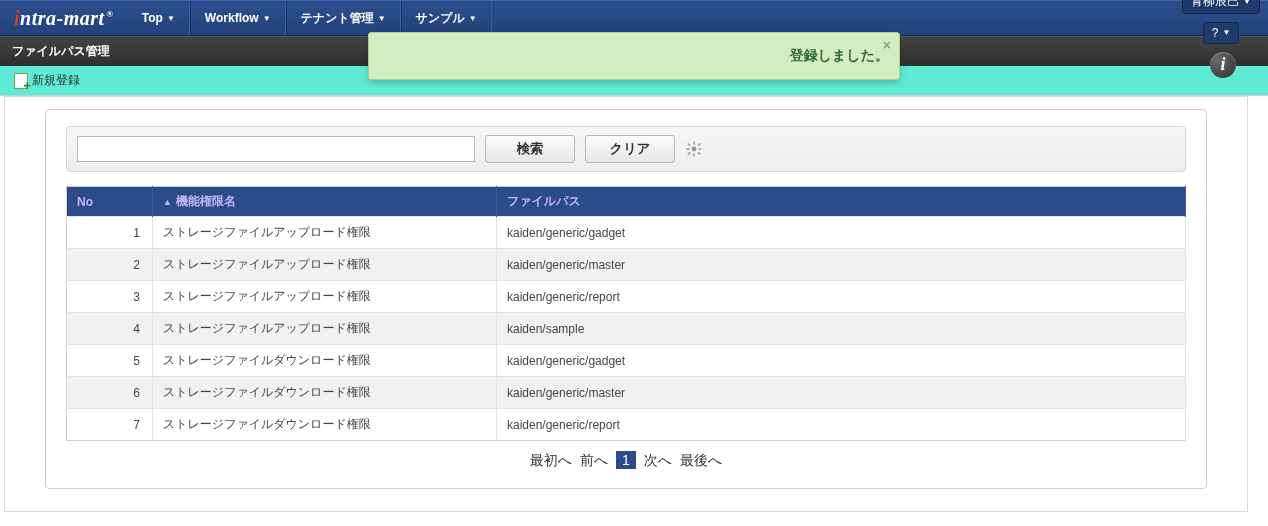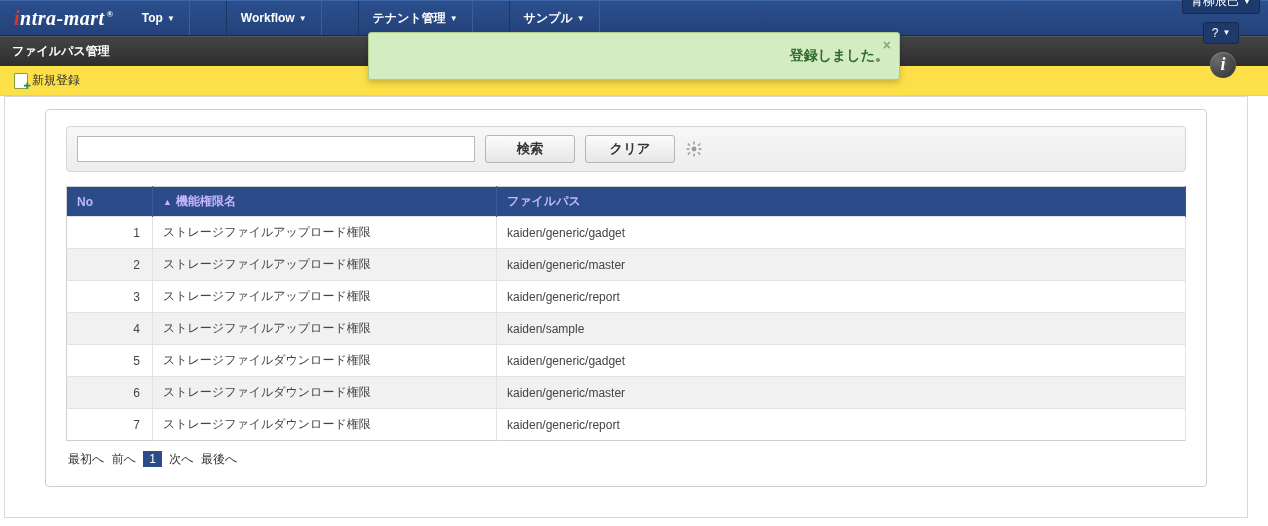--- a/index.html
+++ b/index.html
@@ -2,52 +2,52 @@
 <html><head>
 <meta charset="utf-8">
 <style>
   * { box-sizing: border-box; }
   body { margin:0; padding:0; font-family: Arial, "Hiragino Kaku Gothic ProN", "Meiryo", sans-serif; font-size:12px; color:#333; background:#fff; }
   
   .topnav { height:36px; background:linear-gradient(#2b4f8e,#24427a); display:flex; align-items:center; padding:0 8px; color:#fff; border-top:1px solid #3f66a7; border-bottom:1px solid #162b4d; }
   .logo { font-style:italic; font-size:20px; font-weight:bold; padding:0 14px 0 6px; letter-spacing:.5px; font-family:"Times New Roman",serif;}
   .logo .dot-i { color:#d43b2b; }
   .logo sup{ font-size:9px; font-style:normal; margin-left:2px;}
-  .menu { display:flex; align-items:stretch; height:100%;gap:36px; }
+  .menu { display:flex; align-items:stretch; height:100%; }
   .menuitem { display:flex; align-items:center; padding:0 14px; font-size:12px; font-weight:bold; border-left:1px solid #1b3463; border-right:1px solid #3a5ea0; cursor:pointer; }
   .menuitem:first-child{ border-left:none;}
   .caret { margin-left:4px; font-size:8px;}
   .navright { margin-left:auto; display:flex; align-items:center; gap:8px;flex-direction:column;}
   .searchbtn { width:24px; height:22px; background:#1e3a6b; border:1px solid #15294c; border-radius:3px; display:flex; align-items:center; justify-content:center; cursor:pointer;}
   .userbox { background:#1e3a6b; border:1px solid #15294c; border-radius:3px; padding:3px 8px; display:flex; align-items:center; cursor:pointer;}
   .helpbox { background:#1e3a6b; border:1px solid #15294c; border-radius:3px; padding:3px 8px; display:flex; align-items:center; cursor:pointer;}
   .info-icon { width:26px; height:26px; border-radius:50%; background:radial-gradient(circle at 30% 30%, #6b6b6b, #2e2e2e); display:flex; align-items:center; justify-content:center; font-style:italic; font-family:"Georgia",serif; font-size:18px; font-weight:bold; color:#fff; margin-left:4px; cursor:pointer; box-shadow:inset 0 1px 2px rgba(255,255,255,.3);}
   
   .titlebar { background:linear-gradient(#444,#2e2e2e); color:#fff; font-weight:bold; font-size:12px; padding:6px 12px; border-top:1px solid #555;}
   
-  .toolbar { background:#fde047; border-bottom:1px solid #ccc; padding:4px 8px; display:flex; align-items:center;}
+  .toolbar { background:#5eead4; border-bottom:1px solid #ccc; padding:4px 8px; display:flex; align-items:center;}
   .tbitem { display:flex; align-items:center; gap:4px; cursor:pointer; padding:2px 6px;}
   .doc-plus-icon { width:14px; height:16px; background:#fff; border:1px solid #7aa23e; position:relative; border-radius:1px;}
   .doc-plus-icon::before{ content:"✚"; font-size:9px; color:#2e8b2e; position:absolute; bottom:-3px; right:-4px; text-shadow:0 0 1px #fff;}
   
-  .content { padding:12px 40px 30px 40px; border:1px solid #d8d8d8; margin:0 20px 4px 4px; background:#fff;}
+  .content { padding:12px 40px 22px 40px; border:1px solid #d8d8d8; margin:0 20px 4px 4px; background:#fff;}
   .panel { border:1px solid #cfcfcf; border-radius:4px; padding:16px 20px 18px 20px; background:#fff;}
   .searchrow { display:flex; align-items:center; gap:10px; background:linear-gradient(#f7f7f7,#ededed); border:1px solid #d6d6d6; border-radius:4px; padding:8px 10px; margin-bottom:14px;}
   .searchinput { flex:0 0 398px; height:26px; border:1px solid #b9b9b9; background:#fff; padding:2px 6px;}
   .btn { height:28px; min-width:90px; padding:0 16px; background:linear-gradient(#fcfcfc,#e6e6e6); border:1px solid #b5b5b5; border-radius:3px; font-weight:bold; cursor:pointer; color:#333;}
   .gear { width:18px; height:18px; cursor:pointer; }
   .grid { border:1px solid #cfcfcf; width:100%; border-collapse:collapse;}
   .grid th { background:#2c4b89; color:#c4b5fd; font-weight:bold; font-size:12px; text-align:left; padding:6px 10px; border-right:1px solid #40599b;}
   .grid th.no { width:86px;}
   .grid th.name { width:344px;}
   .grid td { padding:7px 10px; border-top:1px solid #e2e2e2; border-right:1px solid #e2e2e2; font-size:12px; color:#444;}
   .grid tbody tr:nth-child(even) td { background:#f1f1f1;}
   .grid td.no { text-align:right; padding-right:12px;}
   .sort-arrow { font-size:9px; margin-right:4px;}
-  .pager { text-align:left; margin-top:10px; font-size:12px; color:#333;}
+  .pager { text-align:center; margin-top:10px; font-size:14px; color:#333;}
   .pager span { cursor:pointer; margin:0 2px;}
   .pager .page { background:#2c4b89; color:#fff; padding:1px 6px; display:inline-block;}
   
   .toast { position:absolute; top:32px; left:50%; transform:translateX(-50%); width:532px; background:#d4ecc1; border:1px solid #a8cf85; border-radius:3px; box-shadow:0 3px 6px rgba(0,0,0,.2); padding:14px 10px; text-align:right; color:#2e6b2e; font-weight:bold; font-size:14px; z-index:10;}
   .toast .close { position:absolute; right:8px; top:4px; color:#8aa77a; cursor:pointer; font-size:14px;}
   svg.mag { width:12px; height:12px; }
 </style>
 </head>
 <body>
 

